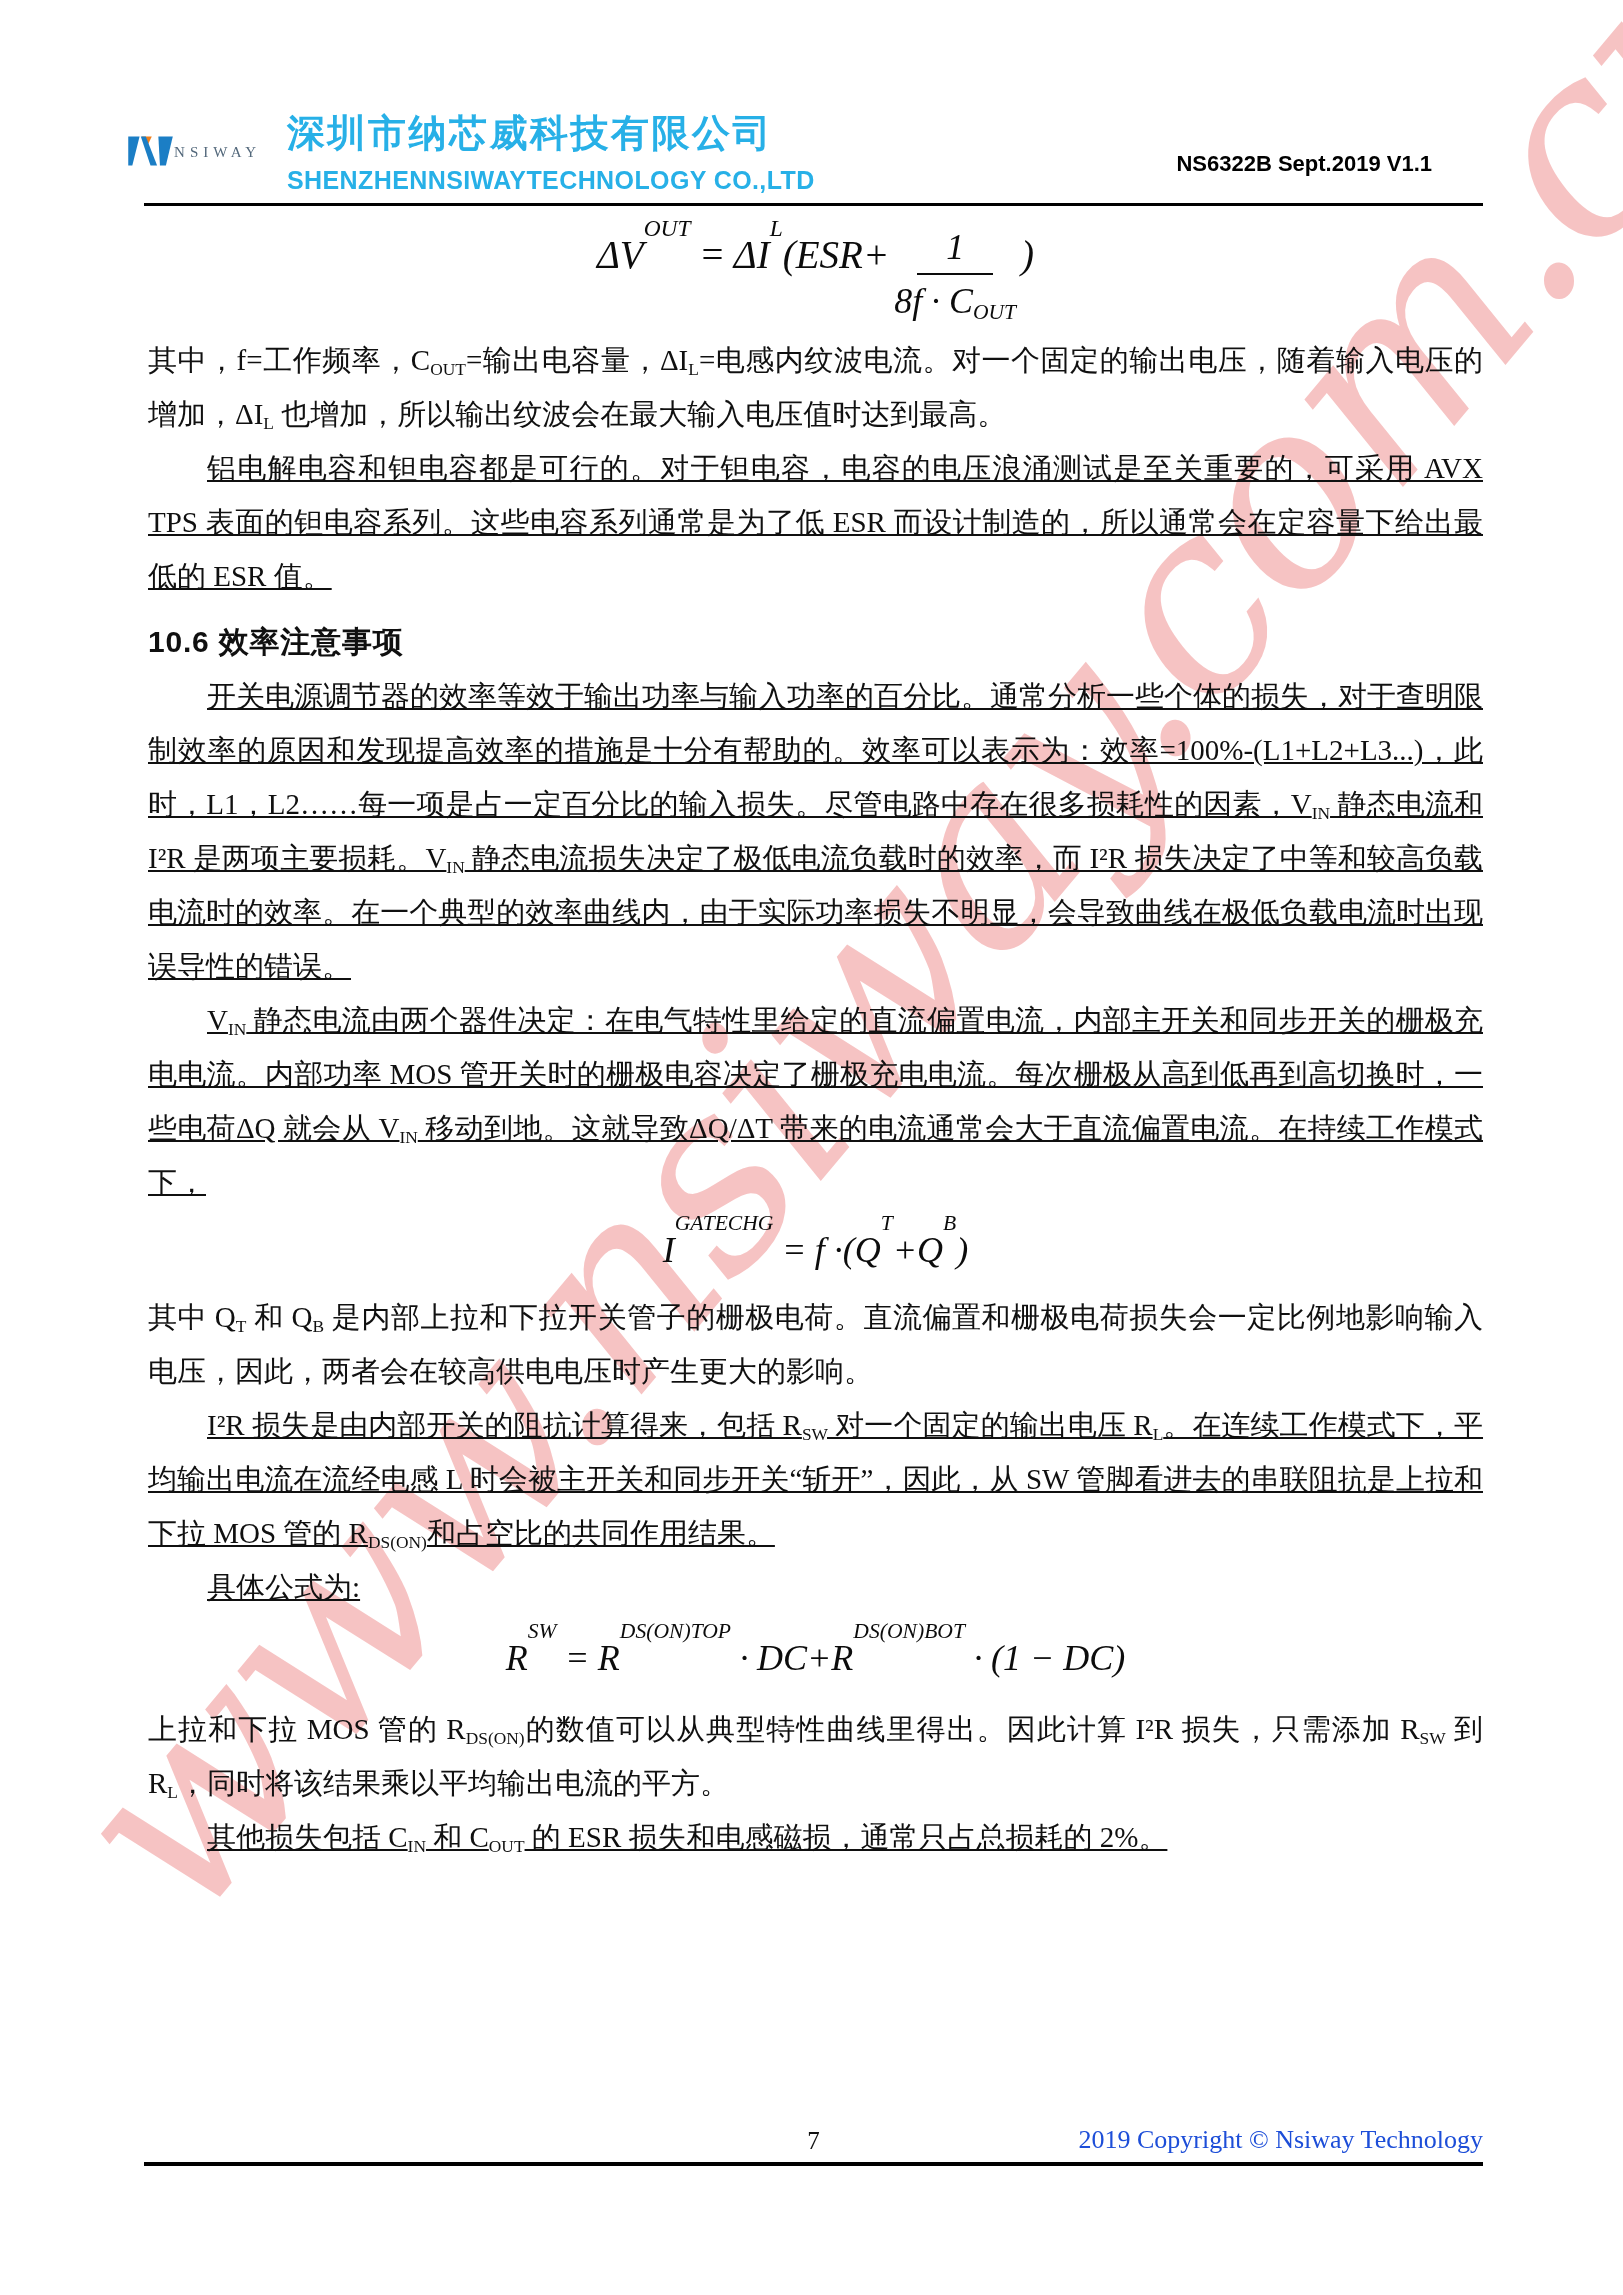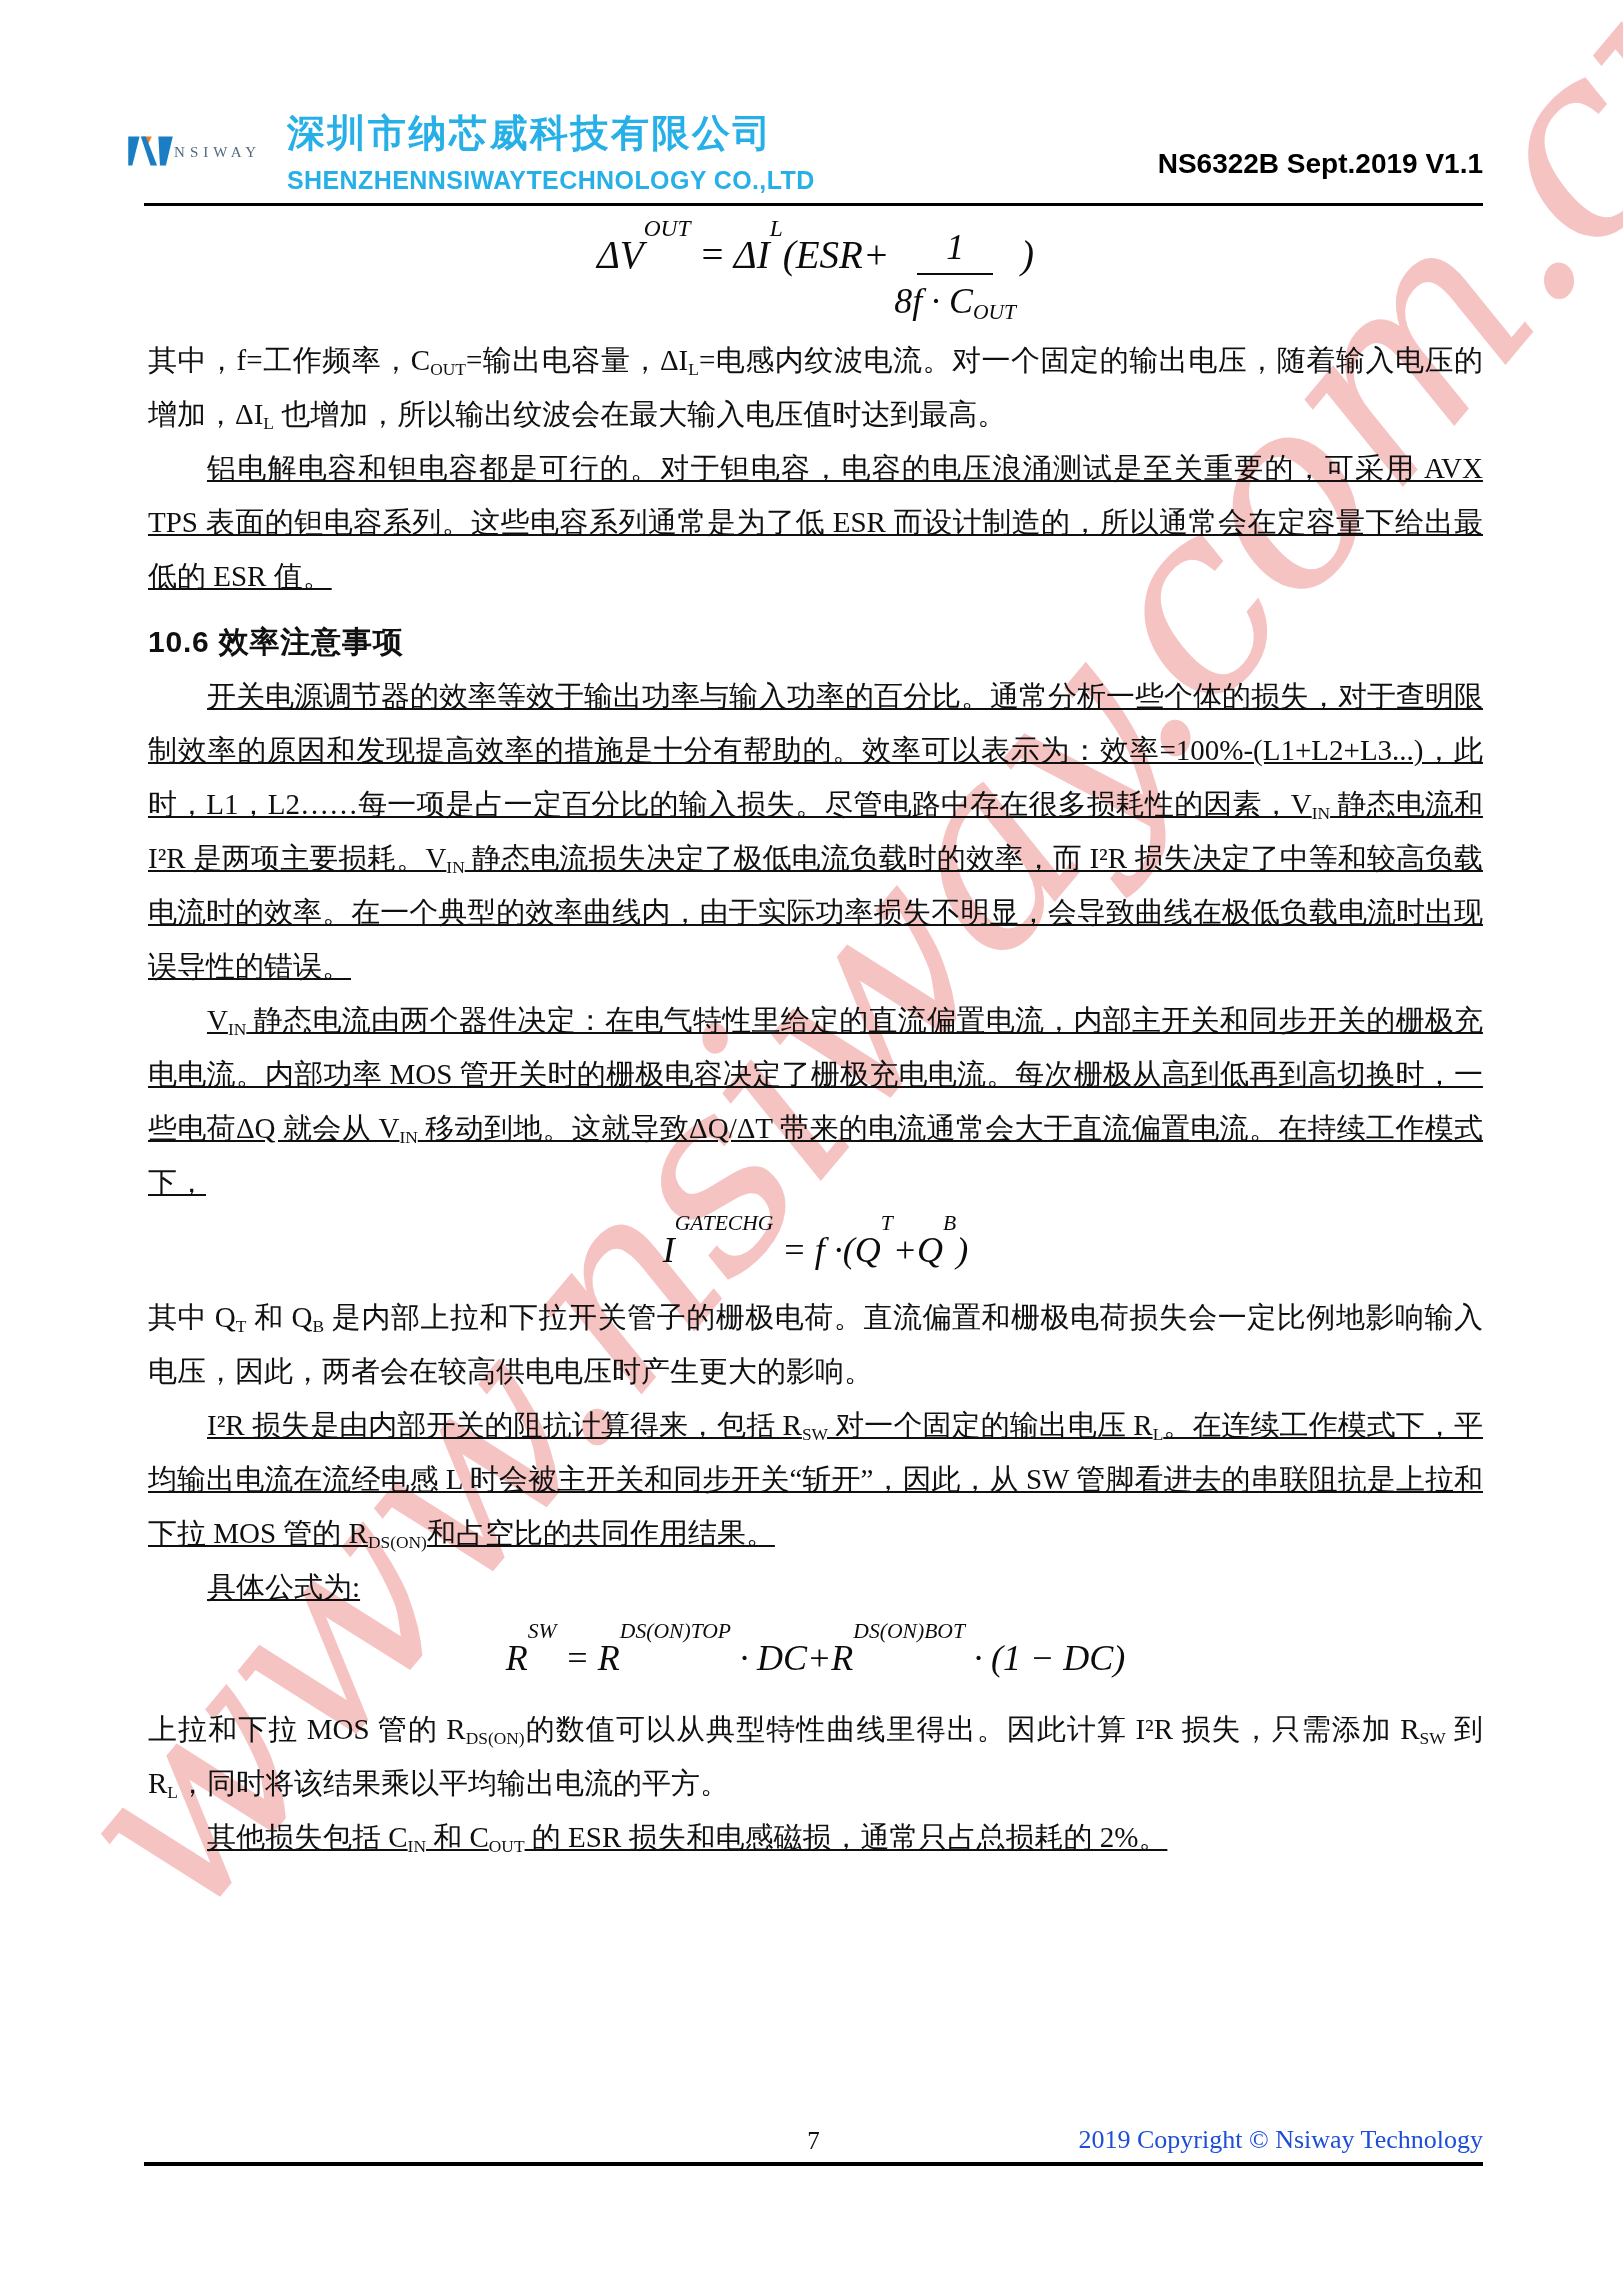--- a/index.html
+++ b/index.html
@@ -17,22 +17,22 @@
     font-size:254px; letter-spacing:-5px; white-space:nowrap; text-align:center;
     color:rgba(233,113,113,0.42); pointer-events:none;
   }
   
   header { position:relative; z-index:1; display:flex; align-items:center; padding:108px 140px 0 127px; }
   .logo-wrap { display:flex; flex-direction:row; align-items:center; width:134px; }
   .logo-brand { font-family:"Liberation Serif", serif; font-size:15px; letter-spacing:5px; color:#53687b; margin-top:1.7px; }
   .company { margin-left:26px; }
   .company-cn { font-size:38px; font-weight:bold; color:#27b0e7; letter-spacing:2.5px; font-family:"Liberation Sans", sans-serif; }
   .company-en { font-size:25px; font-weight:bold; color:#27b0e7; letter-spacing:0.4px; margin-top:6.8px; font-family:"Liberation Sans", sans-serif; }
-  .doc-id { margin-left:auto; align-self:center; padding-top:25px;
-            font-family:"Liberation Sans", sans-serif; font-weight:bold; font-size:28px; color:#000; }
+  .doc-id { margin-left:auto; margin-right:51px; align-self:center; padding-top:25px;
+            font-family:"Liberation Sans", sans-serif; font-weight:bold; font-size:22px; color:#000; }
   .rule { border-top:3.4px solid #000; margin:8.5px 140px 0 144px; position:relative; z-index:1; }
   
   main { position:relative; z-index:1; padding:0 140px 0 148px; font-size:29px; line-height:54px; text-align:justify; }
   .para { margin:0; }
   .indent { text-indent:59px;text-decoration:underline; }
   main sub, .formula sub { font-size:0.60em; line-height:0; vertical-align:-0.28em; }
   .heading { font-weight:bold; font-size:30px; line-height:54px; margin-top:12px; font-family:"Liberation Sans", sans-serif; letter-spacing:0.8px; }
   
   .formula {
     display:flex; justify-content:center; 

